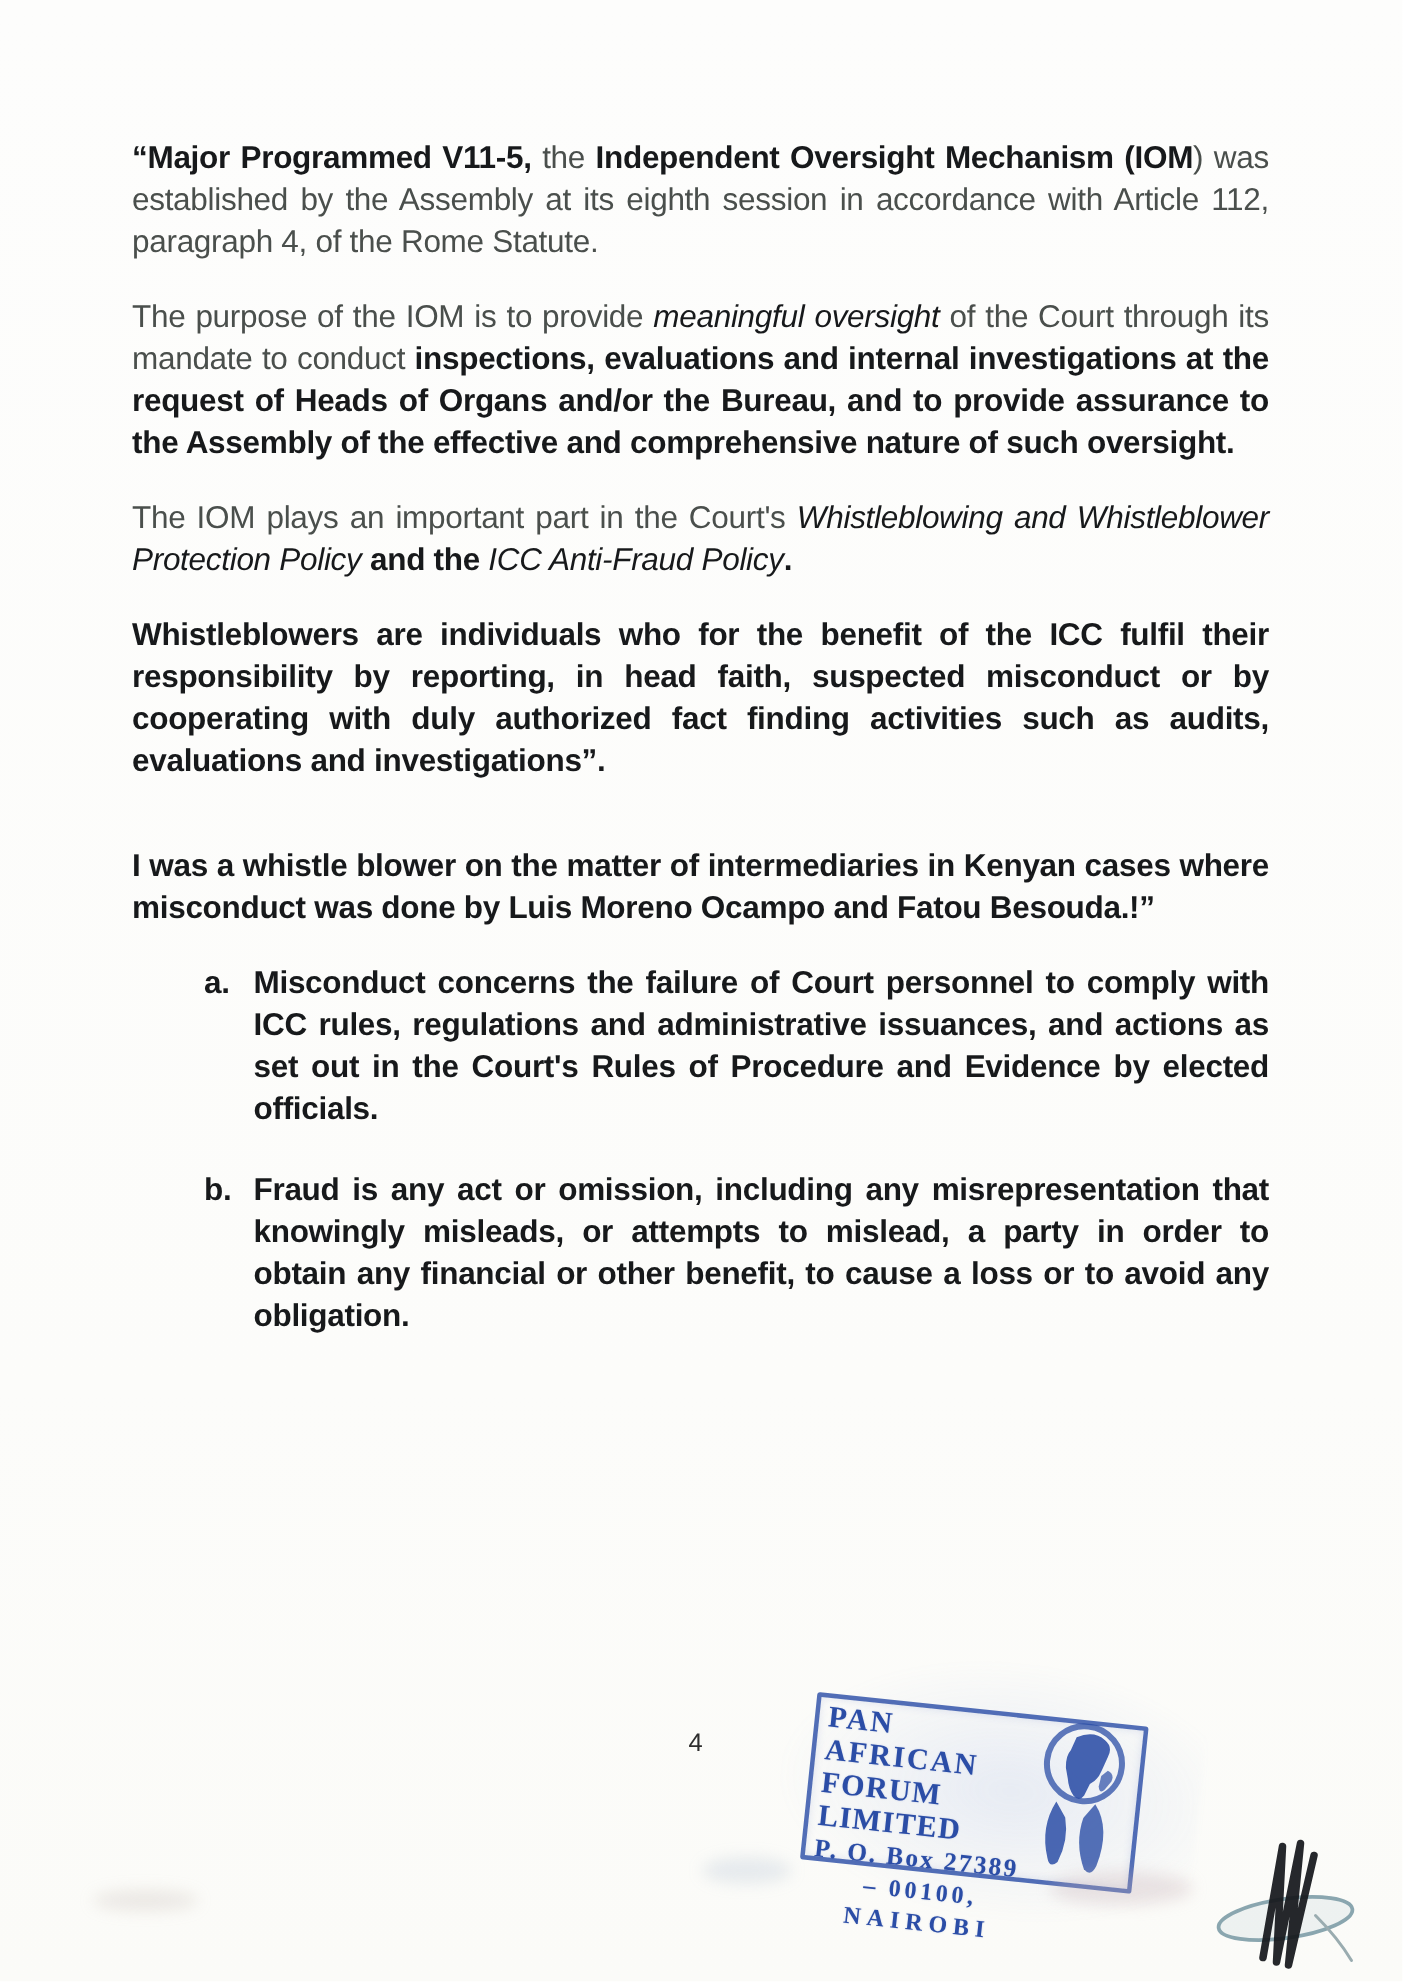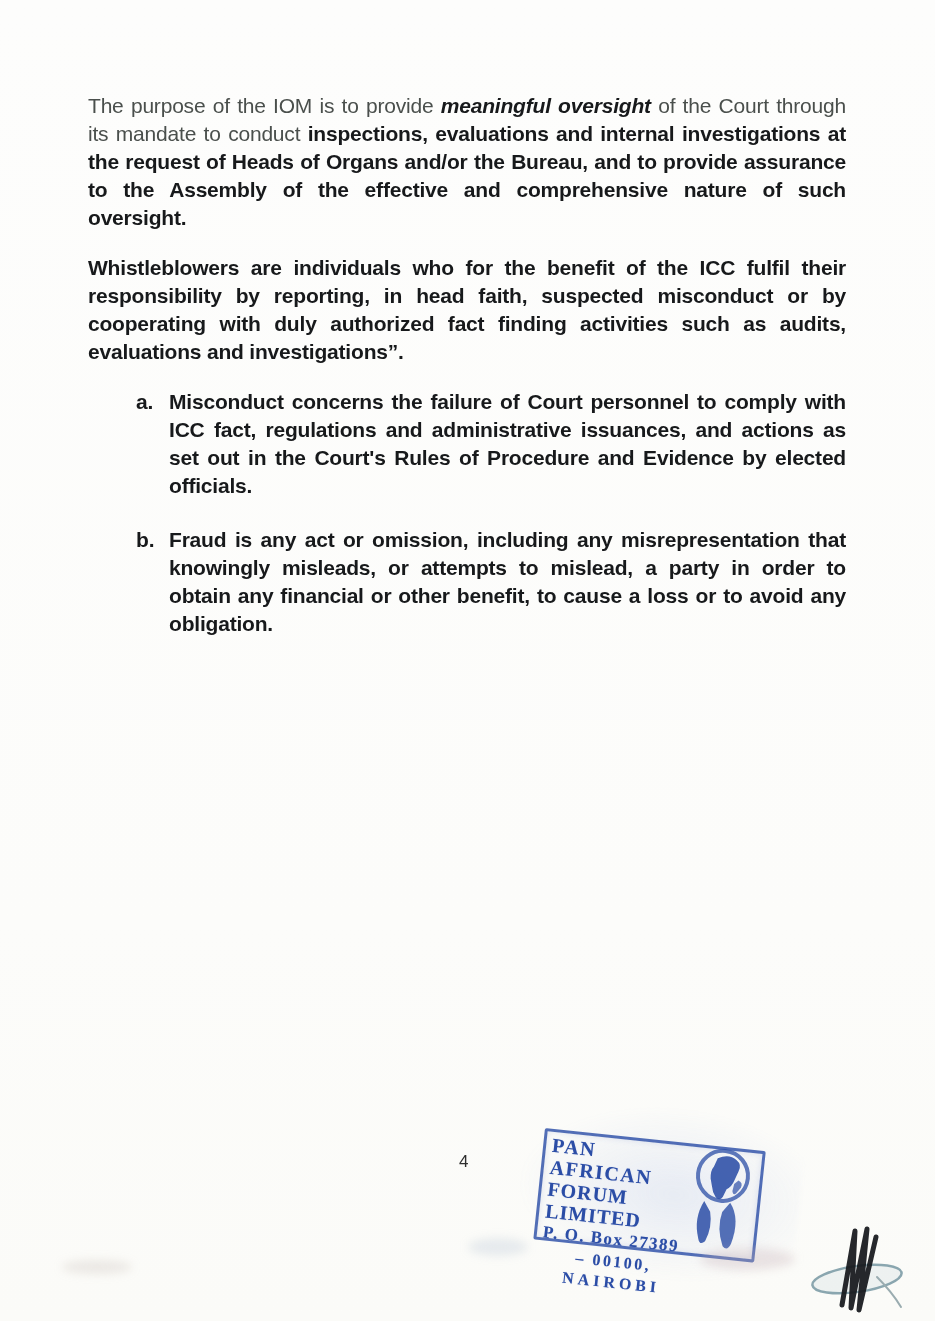--- a/index.html
+++ b/index.html
@@ -18,21 +18,21 @@
   .content{
     position:absolute;left:88px;top:92px;width:758px;
     font-size:21px;line-height:28px;letter-spacing:-0.2px;
     color:#4a4f4c;
     text-align:justify;
   }
   p.para{margin:0 0 22px 0;}
   p.extra-gap{margin-top:42px;}
   .r{font-weight:400;color:#4a4f4c;}
   .b{font-weight:700;color:#17191b;}
-  .bi{font-weight:700;font-style:italic;color:#17191b;}
+  .bi{font-weight:400;font-style:italic;color:#17191b;}
   
   .list{padding-left:48px;margin-top:2px;}
   .list-item{display:flex;margin-bottom:26px;font-weight:700;color:#17191b;}
   .marker{width:33px;flex:none;}
   .item-text{flex:1;text-align:justify;}
   
   .page-number{
     position:absolute;left:459px;top:1152px;
     font-size:17px;color:#2e2e2e;
   }
@@ -72,32 +72,35 @@
   .smudge-2{left:468px;top:1238px;width:60px;height:18px;background:rgba(140,160,190,0.18);}
   .smudge-3{left:62px;top:1260px;width:70px;height:14px;background:rgba(180,170,160,0.22);}
 </style>
 </head>
 <body>
 
 <div class="page">
 
   <div class="content">
 
+    <p class="para"><span class="b">“Major Programmed V11-5,</span><span class="r"> the </span><span class="b">Independent Oversight Mechanism (IOM</span><span class="r">) was established by the Assembly at its eighth session in accordance with Article 112, paragraph 4, of the Rome Statute.</span></p>
 
 
     <p class="para"><span class="r">The purpose of the IOM is to provide </span><span class="bi">meaningful oversight</span><span class="r"> of the Court through its mandate to conduct </span><span class="b">inspections, evaluations and internal investigations at the request of Heads of Organs and/or the Bureau, and to provide assurance to the Assembly of the effective and comprehensive nature of such oversight.</span></p>
 
+    <p class="para"><span class="r">The IOM plays an important part in the Court's </span><span class="bi">Whistleblowing and Whistleblower Protection Policy</span><span class="b"> and the </span><span class="bi">ICC Anti-Fraud Policy</span><span class="b">.</span></p>
 
     <p class="para"><span class="b">Whistleblowers are individuals who for the benefit of the ICC fulfil their responsibility by reporting, in head faith, suspected misconduct or by cooperating with duly authorized fact finding activities such as audits, evaluations and investigations”.</span></p>
 
+    <p class="para extra-gap"><span class="b">I was a whistle blower on the matter of intermediaries in Kenyan cases where misconduct was done by Luis Moreno Ocampo and Fatou Besouda.!”</span></p>
 
     <div class="list">
       <div class="list-item">
         <span class="marker">a.</span>
-        <span class="item-text">Misconduct concerns the failure of Court personnel to comply with ICC fact, regulations and administrative issuances, and actions as set out in the Court's Rules of Procedure and Evidence by elected officials.</span>
+        <span class="item-text">Misconduct concerns the failure of Court personnel to comply with ICC rules, regulations and administrative issuances, and actions as set out in the Court's Rules of Procedure and Evidence by elected officials.</span>
       </div>
       <div class="list-item">
         <span class="marker">b.</span>
         <span class="item-text">Fraud is any act or omission, including any misrepresentation that knowingly misleads, or attempts to mislead, a party in order to obtain any financial or other benefit, to cause a loss or to avoid any obligation.</span>
       </div>
     </div>
 
   </div>
 
   <div class="page-number">4</div>

